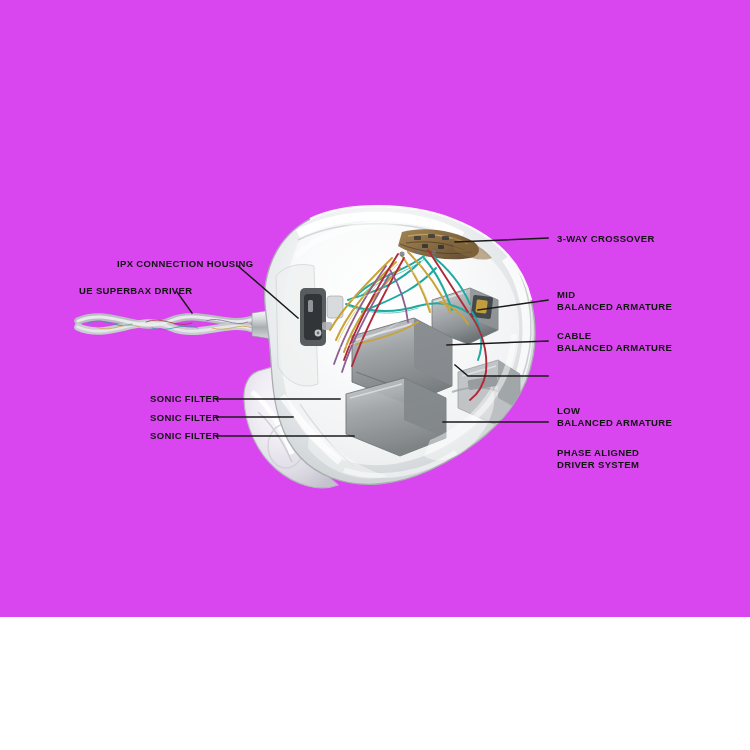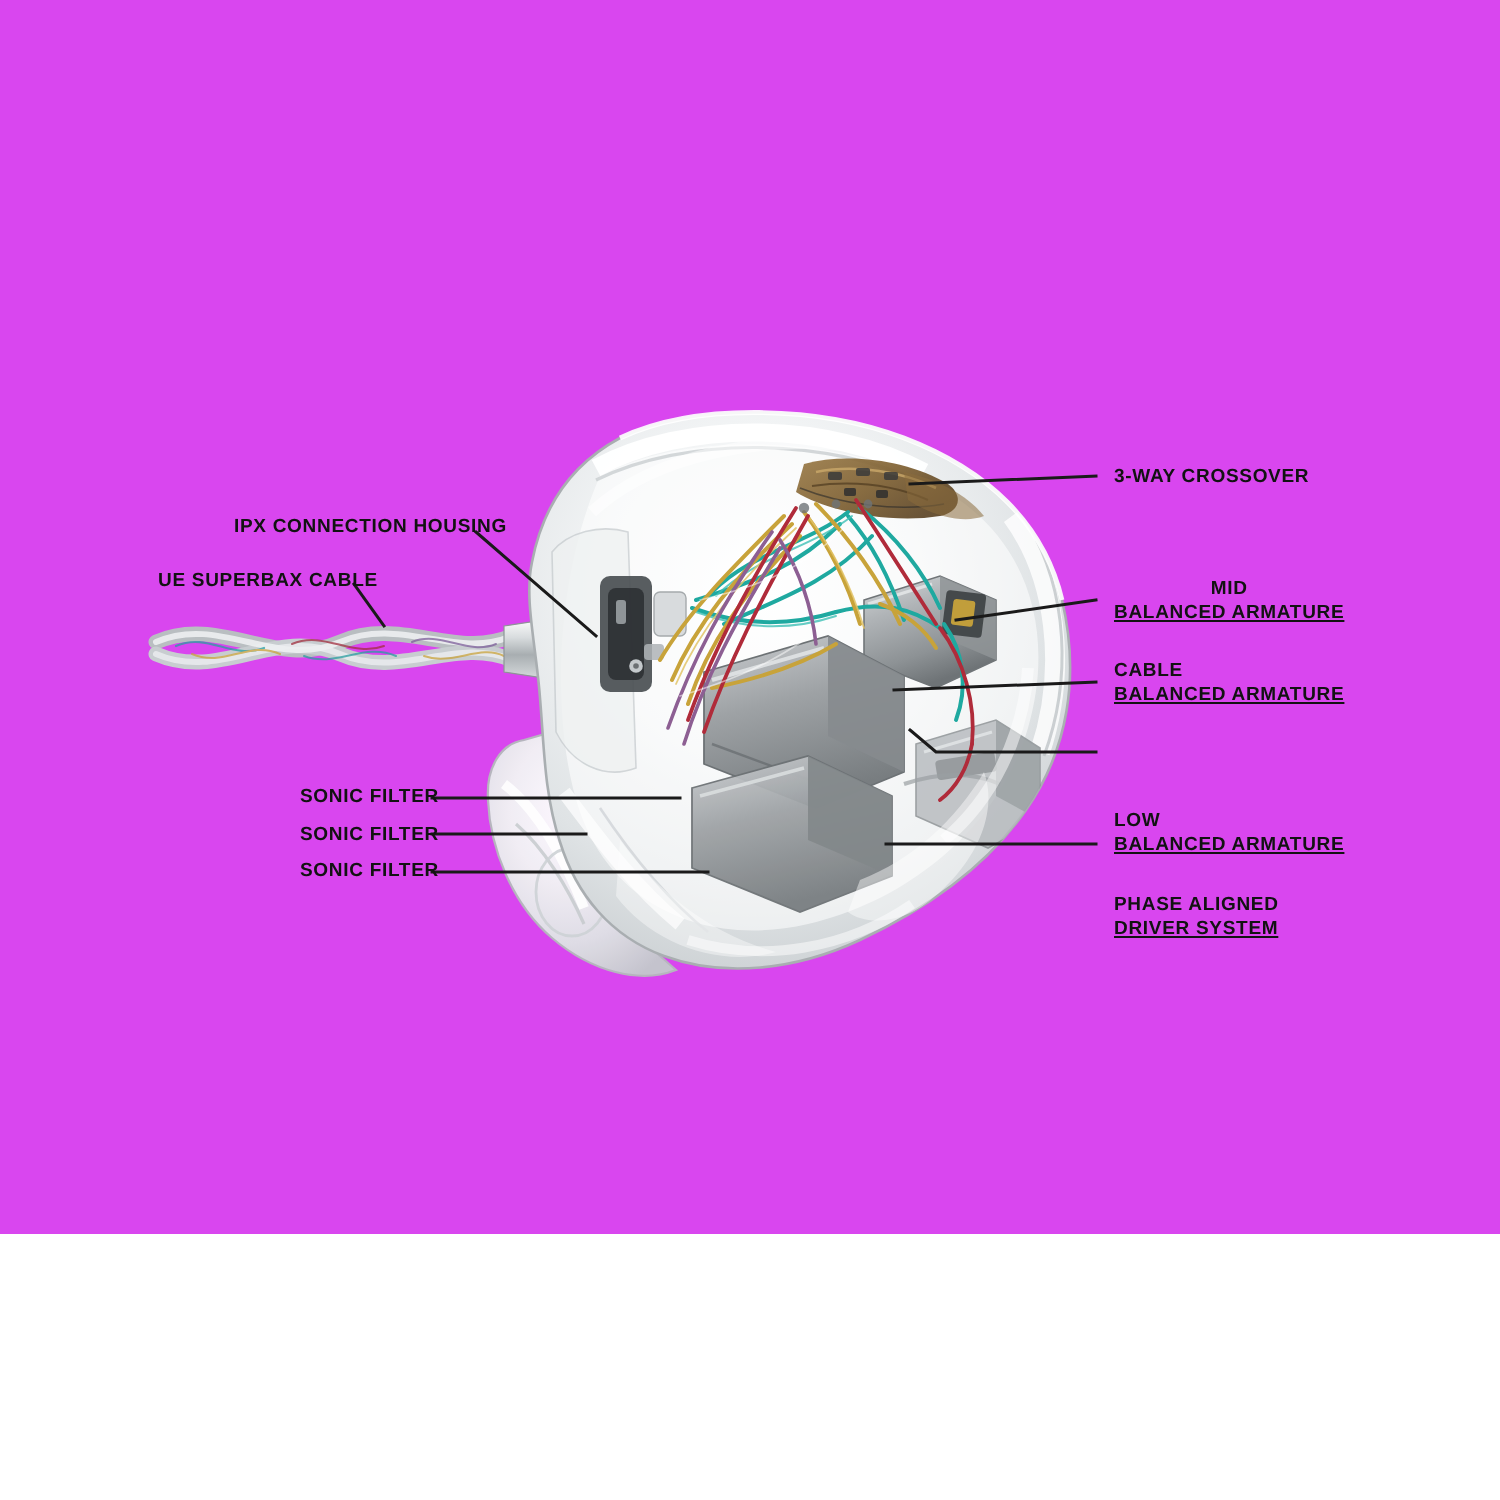--- a/index.html
+++ b/index.html
@@ -37,21 +37,21 @@
     font-family: "Liberation Sans", sans-serif;
     font-weight: bold;
     font-size: 9.5px;
     letter-spacing: 0.35px;
     line-height: 11.5px;
     color: #121212;
     white-space: nowrap;
   }
   .callout.right { text-align: left; }
   .callout.left  { text-align: left; }
-  .callout .l2 { display: block; text-decoration: underline; }
+  .callout .l2 { display: block; }
 
   
   #leaders {
     position: absolute;
     left: 0; top: 0;
     width: 750px;
     height: 750px;
     pointer-events: none;
   }
 </style>
@@ -334,21 +334,21 @@
       <path d="M216 399 L 340 399"></path>
       <path d="M216 417 L 293 417"></path>
       <path d="M216 436 L 354 436"></path>
     </g>
   </svg>
 
   <div class="callout right" style="left:557px; top:233px;">
     <span>3-WAY CROSSOVER</span>
   </div>
 
-  <div class="callout right" style="left:557px; top:289px;text-align:center;">
+  <div class="callout right" style="left:557px; top:289px;">
     <span>MID</span>
     <span class="l2">BALANCED ARMATURE</span>
   </div>
 
   <div class="callout right" style="left:557px; top:330px;">
     <span>CABLE</span>
     <span class="l2">BALANCED ARMATURE</span>
   </div>
 
   <div class="callout right" style="left:557px; top:365px;margin-top:40px;">
@@ -359,21 +359,21 @@
   <div class="callout right" style="left:557px; top:411px;margin-top:36px;">
     <span>PHASE ALIGNED</span>
     <span class="l2">DRIVER SYSTEM</span>
   </div>
 
   <div class="callout left" style="left:117px; top:258px;">
     <span>IPX CONNECTION HOUSING</span>
   </div>
 
   <div class="callout left" style="left:79px; top:285px;">
-    <span>UE SUPERBAX CABLE</span>
+    <span>UE SUPERBAX DRIVER</span>
   </div>
 
   <div class="callout left" style="left:150px; top:393px;">
     <span>SONIC FILTER</span>
   </div>
 
   <div class="callout left" style="left:150px; top:412px;">
     <span>SONIC FILTER</span>
   </div>
 

